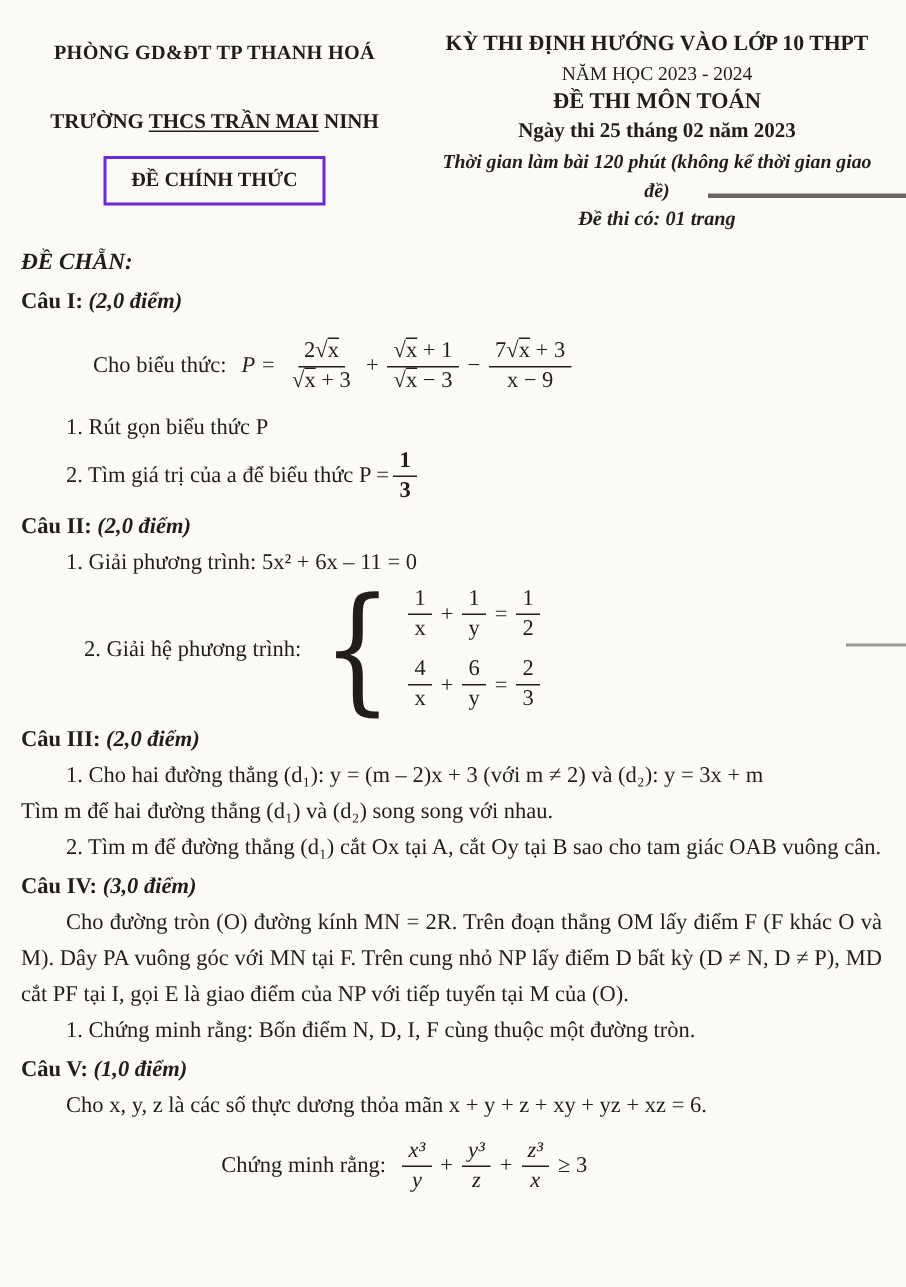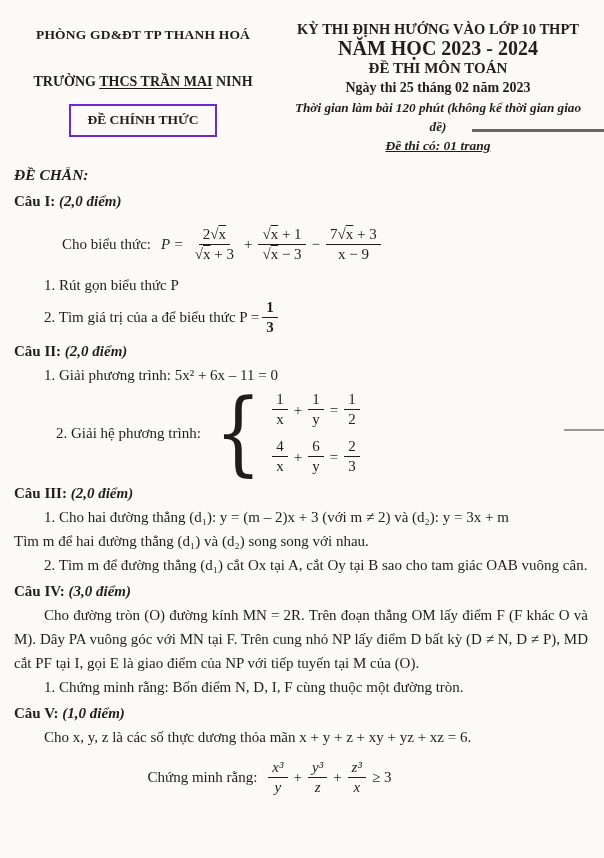--- a/index.html
+++ b/index.html
@@ -26,25 +26,25 @@
   .header-left .school { font-weight: 700; font-size: 14px; line-height: 19px; margin-top: 28px; }
   .header-left .school .ul { text-decoration: underline; text-underline-offset: 2px; }
   .exam-type-box {
     display: inline-block; margin-top: 13px;
     border: 2px solid #6d28d9;
     padding: 2px 16px 3px;
     font-weight: 700; font-size: 13.5px;
   }
   .header-right { flex: 1; text-align: center; padding-left: 4px; }
   .header-right .h1 { font-weight: 700; font-size: 14.5px; line-height: 19px; }
-  .header-right .h2 { font-weight: 700; font-size: 20px; line-height: 19px; }
+  .header-right .h2 { font-weight: 400; font-size: 13px; line-height: 19px; }
   .header-right .h3 { font-weight: 700; font-size: 15px; line-height: 20px; }
   .header-right .h4 { font-weight: 700; font-size: 14px; line-height: 20px; }
   .header-right .h5 { font-style: italic; font-weight: 700; font-size: 13.2px; line-height: 19px; }
-  .header-right .h6 { font-style: italic; font-weight: 700; font-size: 13.5px; line-height: 19px; text-decoration: underline; }
+  .header-right .h6 { font-style: italic; font-weight: 700; font-size: 13.5px; line-height: 19px; }
 
   
   .variant { font-weight: 700; font-style: italic; font-size: 15.5px; margin-top: 6px; }
   .cau-heading { font-weight: 700; margin-top: 2px; }
   .cau-heading .points { font-style: italic; }
   .item { padding-left: 30px; }
   .para { text-align: justify; text-indent: 30px; }
   .mvar { font-style: italic; }
 
   

